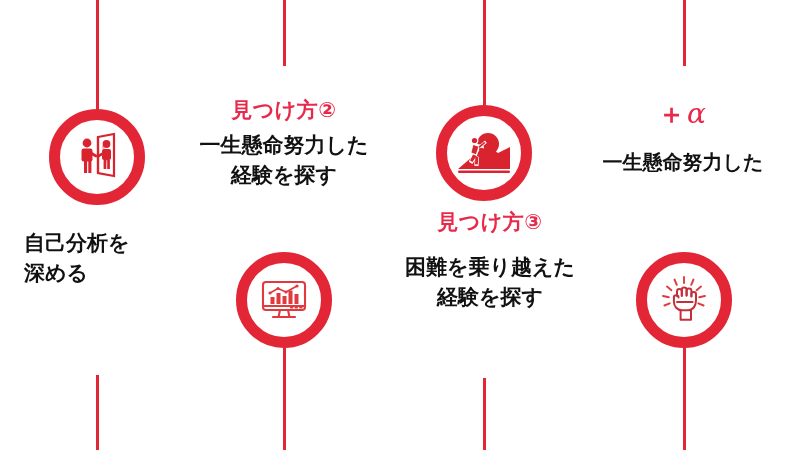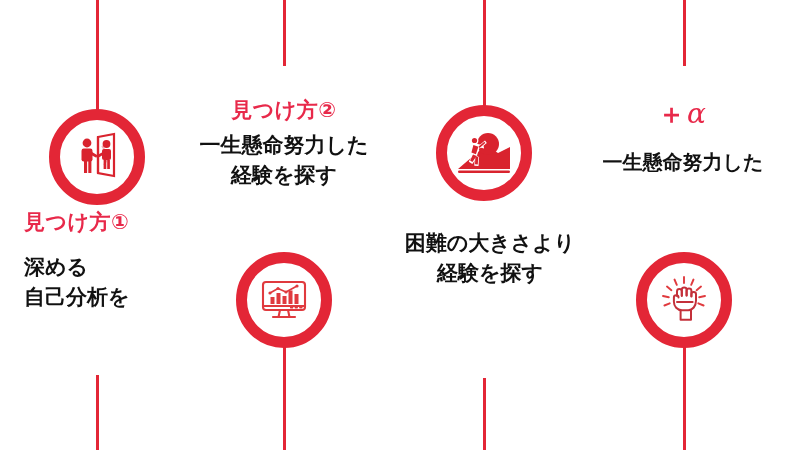--- a/index.html
+++ b/index.html
@@ -223,38 +223,38 @@
           <path d="M30.6 23.6 v-4.8 a2.4 2.4 0 0 1 4.8 0 v5.4"></path>
           <path d="M35.4 24.6 v-2.4 a2.3 2.3 0 0 1 4.6 0 v6.4 c0 5.6 -3.4 9.6 -7.8 9.6 h-6.4 c-4.5 0 -7.9 -3.6 -7.9 -8.4 v-4.2 a2.3 2.3 0 0 1 4.6 0"></path>
           <path d="M21 30 h15.6"></path>
           <path d="M24.6 38.2 v9.6 h10.4 v-9.6"></path>
         </g>
       </svg>
     </span>
   </div>
 
   <div class="group g1">
-    <div class="heading">見つけ方①</div>
-    <div class="body-text">
+    <div class="body-text">
+      <span class="ln">自己分析を</span>
       <span class="ln">深める</span>
-      <span class="ln">自己分析を</span>
     </div>
   </div>
 
   <div class="group g2">
     <div class="heading">見つけ方②</div>
     <div class="body-text">
       <span class="ln">一生懸命努力した</span>
       <span class="ln">経験を探す</span>
     </div>
   </div>
 
   <div class="group g3">
-    <div class="body-text">
-      <span class="ln">困難の大きさより</span>
+    <div class="heading">見つけ方③</div>
+    <div class="body-text">
+      <span class="ln">困難を乗り越えた</span>
       <span class="ln">経験を探す</span>
     </div>
   </div>
 
   <div class="group g4">
     <div class="heading plusalpha"><span>＋</span><span class="alpha">α</span></div>
     <div class="body-text">
       <span class="ln">一生懸命努力した</span>
     </div>
   </div>

